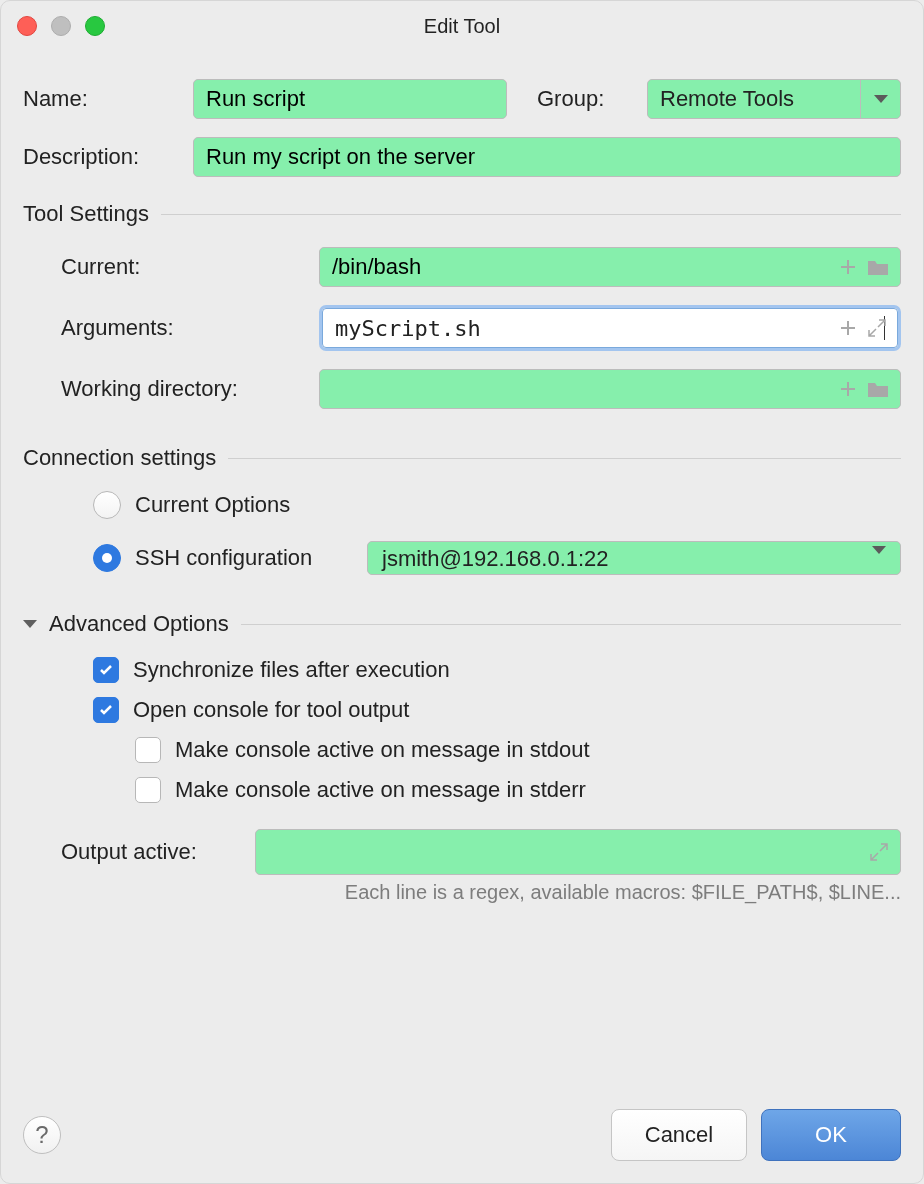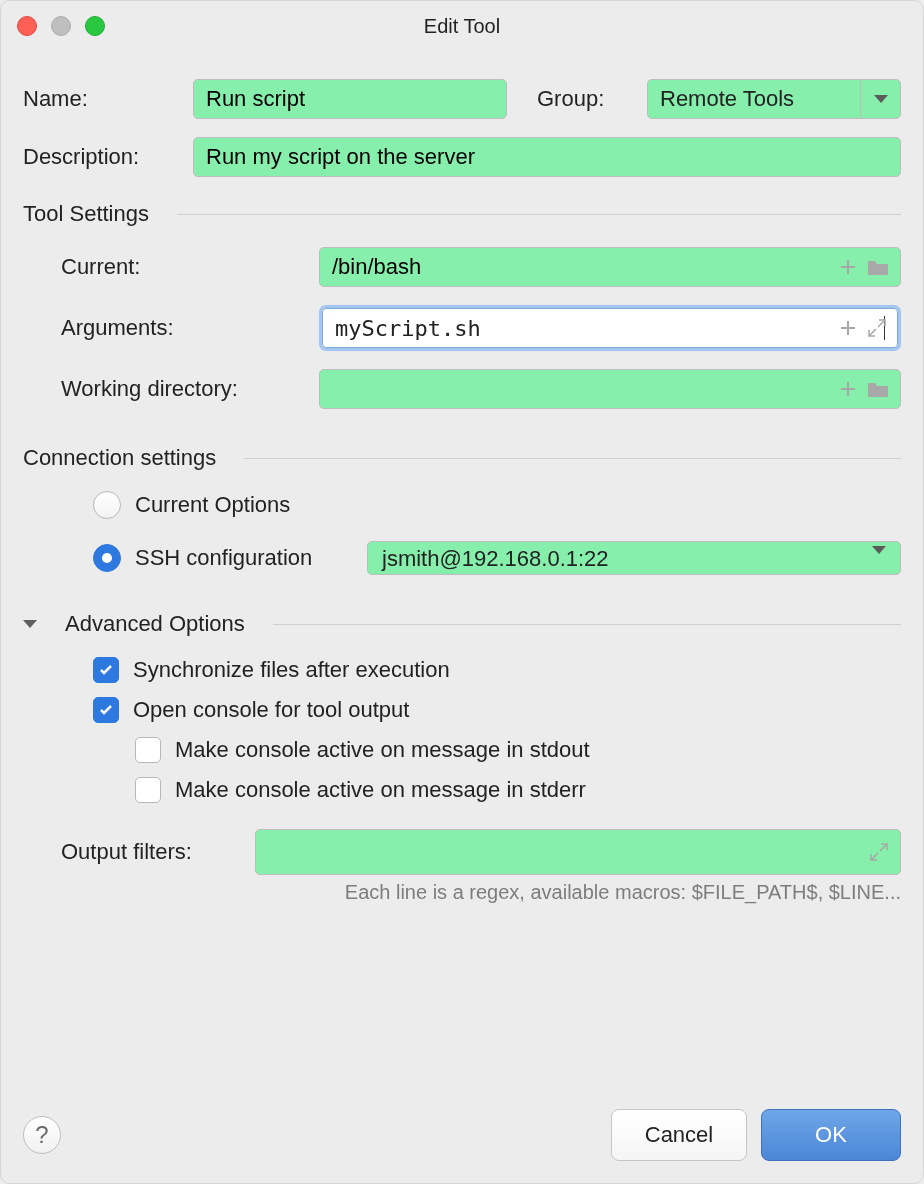--- a/index.html
+++ b/index.html
@@ -79,21 +79,21 @@
     width: 40px; height: 100%;
     border-left: 1px solid #bcbcbc;
     display: flex; align-items: center; justify-content: center;
   }
   .dropdown {
     display: flex; align-items: flex-start; justify-content: space-between;
     padding: 4px 14px;
     height: 34px;
   }
   .fieldset-header {
-    display: flex; align-items: center; gap: 28px;
+    display: flex; align-items: center; gap: 12px;
     margin: 24px 0 20px 0;
   }
   .fieldset-header .line {
     flex: 1; height: 1px; background: #cfcfcf;
   }
   .fieldset-header .fh-label { font-size: 22px; }
   .caret-down {
     width: 0; height: 0;
     border-left: 7px solid transparent;
     border-right: 7px solid transparent;
@@ -329,21 +329,21 @@
       <span class="checkbox"></span>
       <span>Make console active on message in stdout</span>
     </div>
 
     <div class="chk-row indent2" style="margin-bottom:26px;">
       <span class="checkbox"></span>
       <span>Make console active on message in stderr</span>
     </div>
 
     <div class="row" style="margin-bottom:4px;">
-      <div class="label" style="padding-left:38px; width:232px;">Output filters:</div>
+      <div class="label" style="padding-left:38px; width:232px;">Output active:</div>
       <div class="input-wrap">
         <input type="text" class="text-input" style="height: 46px;" value="">
         <div class="icon-holder">
           <span class="icon">
             <svg width="20" height="20" viewBox="0 0 20 20">
                 <path class="expand-icon" fill="none" d="M12 2 h6 v6 M8 18 h-6 v-6 M18 2 l-7 7 M2 18 l7 -7"></path>
               </svg>
           </span>
         </div>
       </div>

